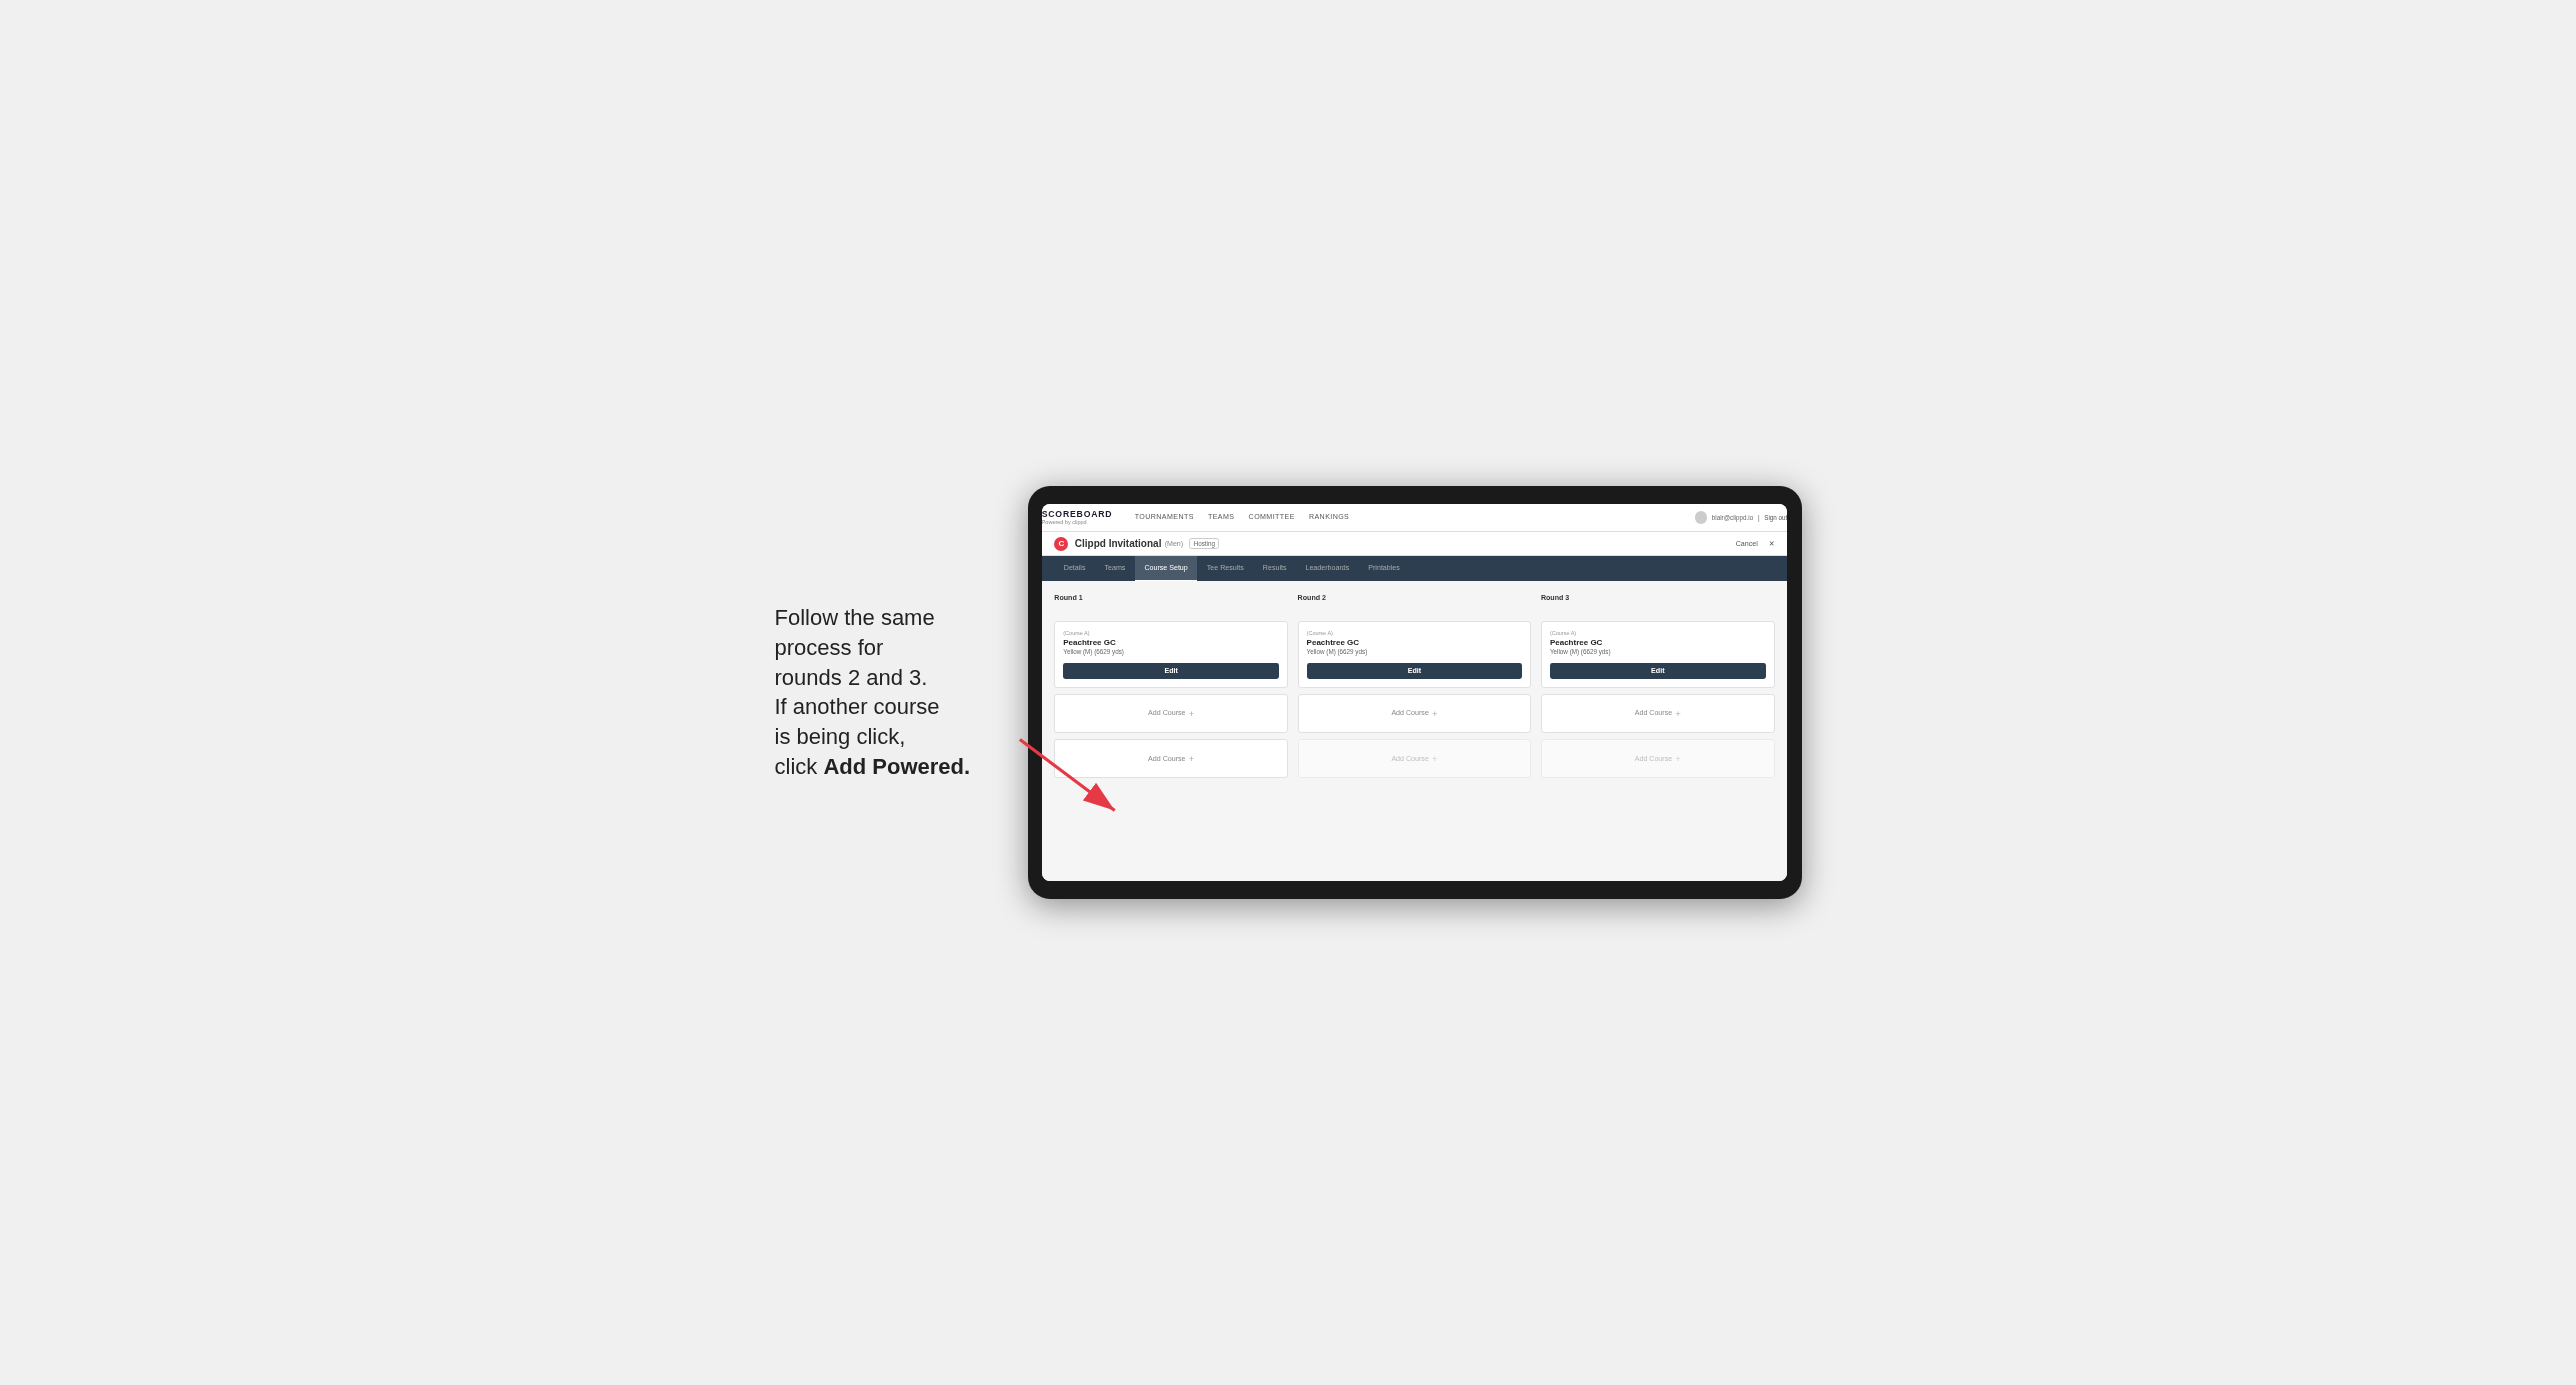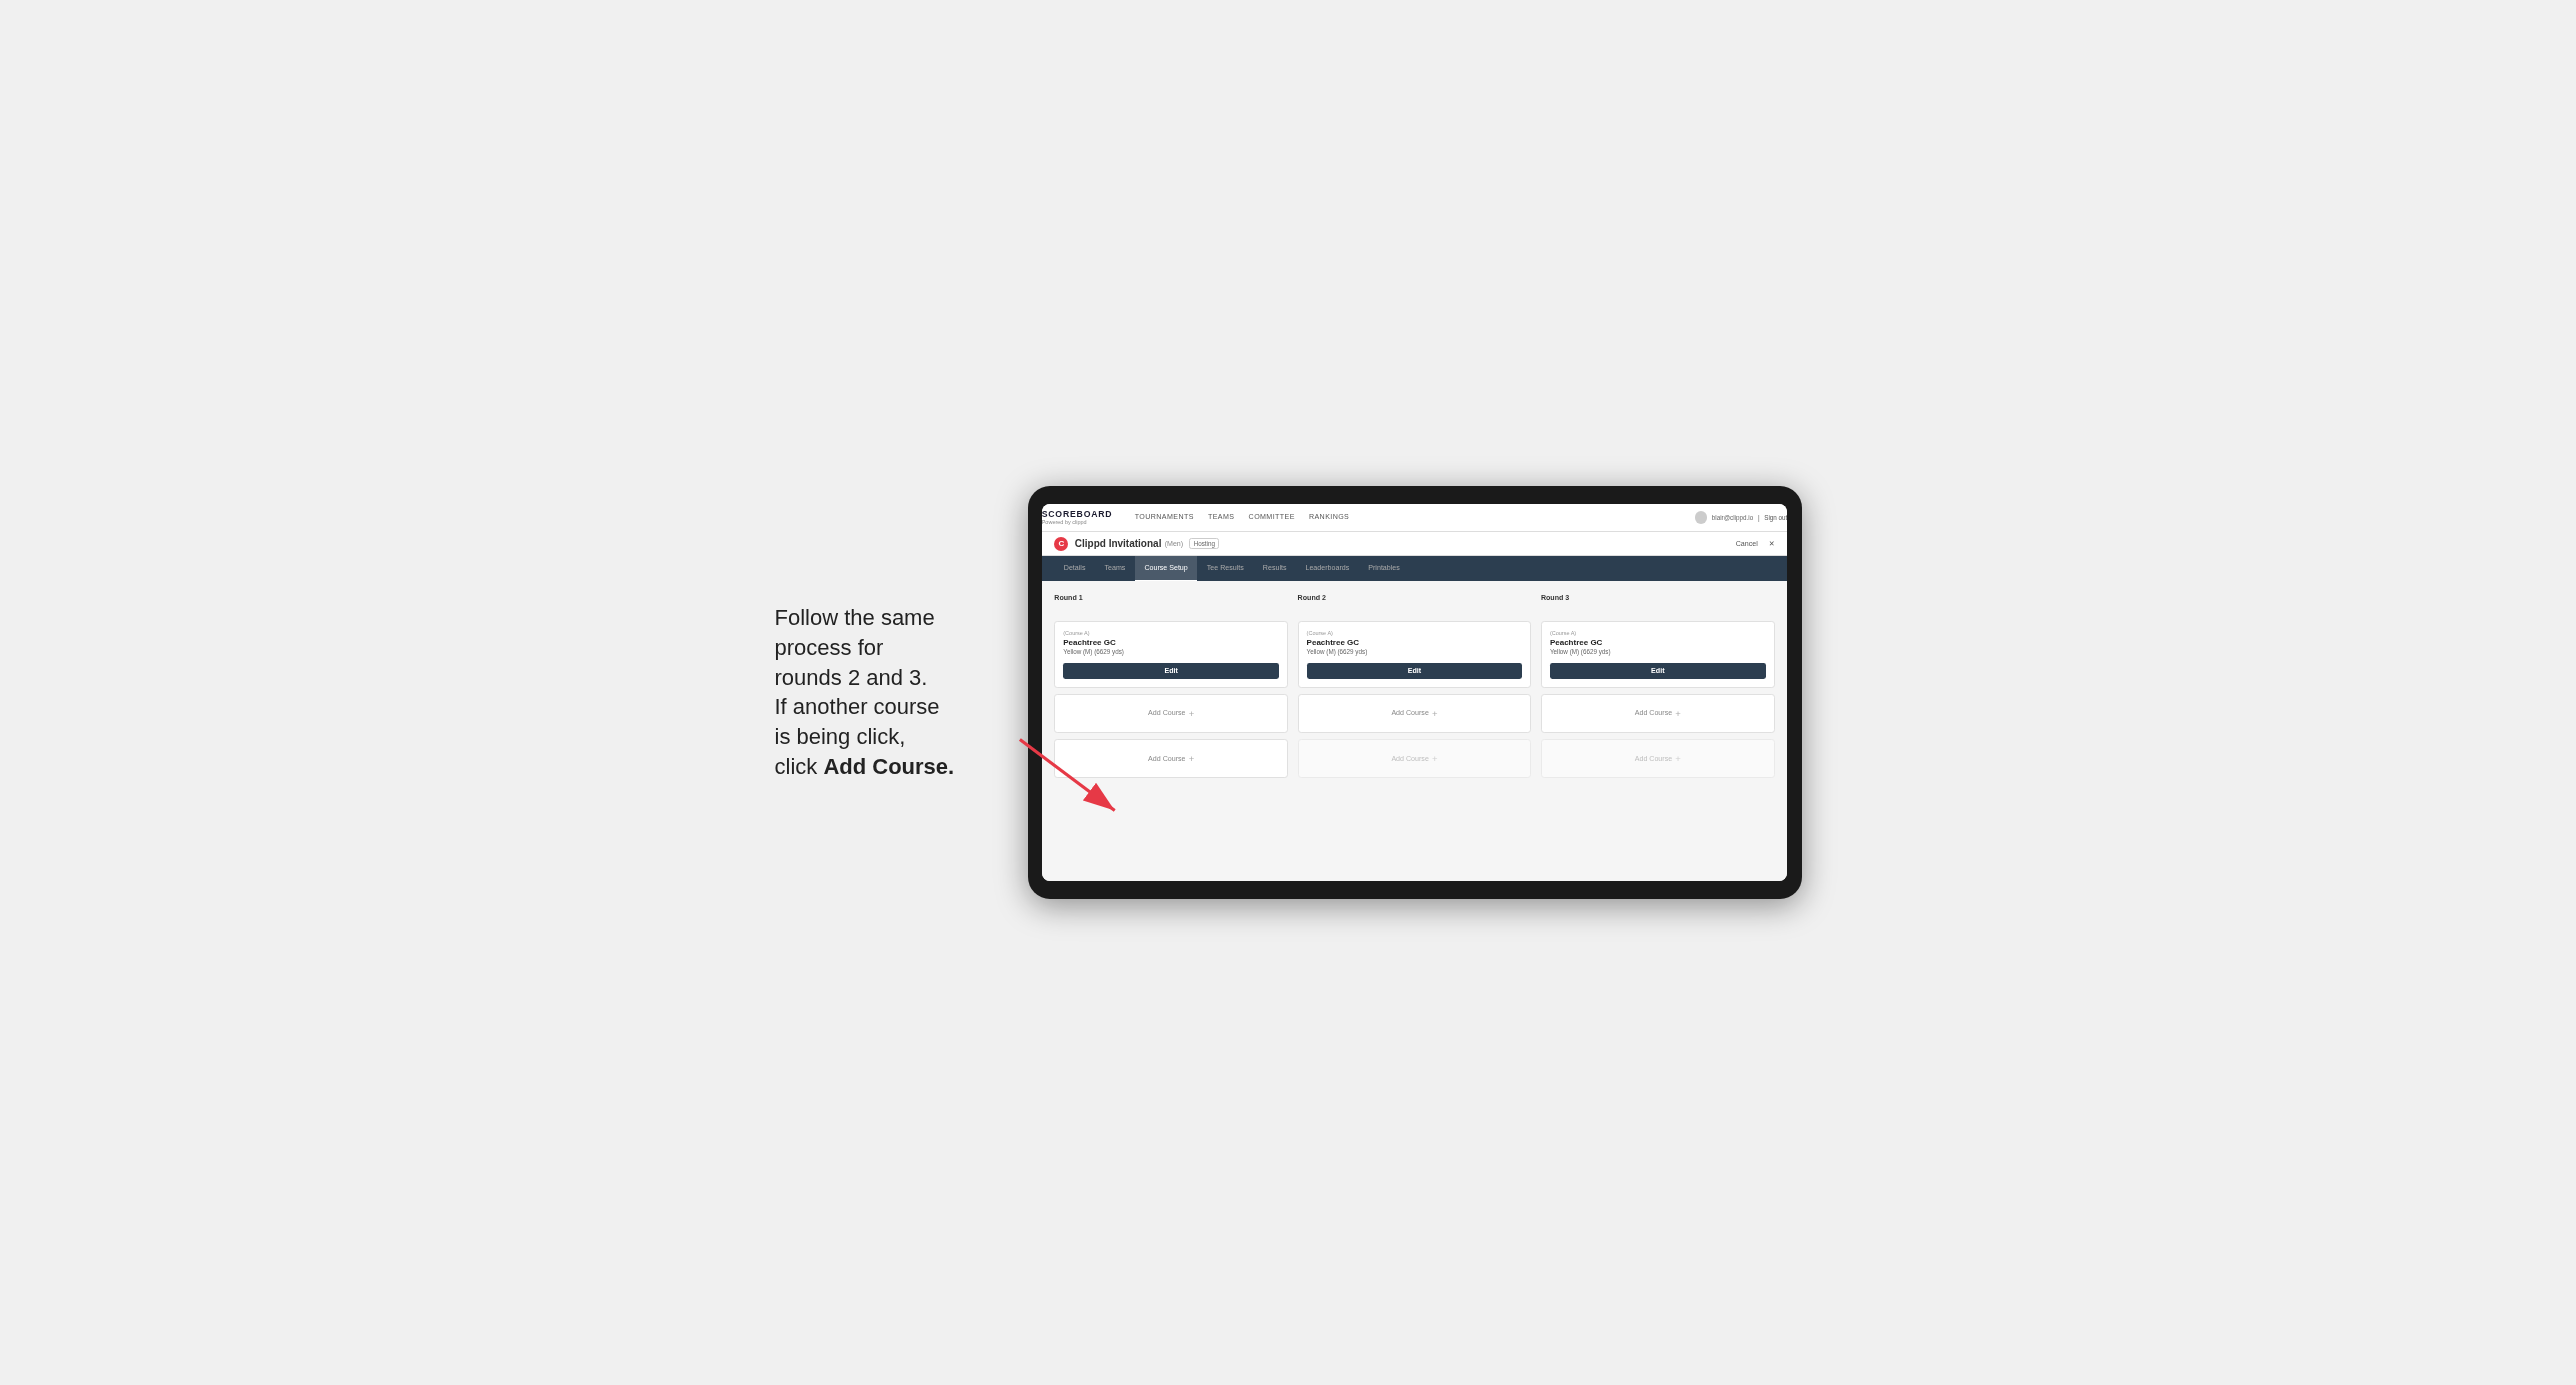--- a/index.html
+++ b/index.html
@@ -292,21 +292,21 @@
 <body>
 
 <div class="outer-wrapper outer-relative">
 
   <div class="instruction-text">
     <span>Follow the same</span><br>
     <span>process for</span><br>
     <span>rounds 2 and 3.</span><br>
     <span>If another course</span><br>
     <span>is being click,</span><br>
-    <span>click </span><strong>Add Course.</strong>
+    <span>click </span><strong>Add Powered.</strong>
   </div>
 
   <svg class="arrow-svg-container" viewBox="0 0 1300 500" xmlns="http://www.w3.org/2000/svg">
     <defs>
       <marker id="arrowhead" markerWidth="10" markerHeight="7" refX="10" refY="3.5" orient="auto">
         <polygon points="0 0, 10 3.5, 0 7" fill="#e63946"></polygon>
       </marker>
     </defs>
     <line x1="310" y1="310" x2="430" y2="400" stroke="#e63946" stroke-width="4" marker-end="url(#arrowhead)"></line>
   </svg>

